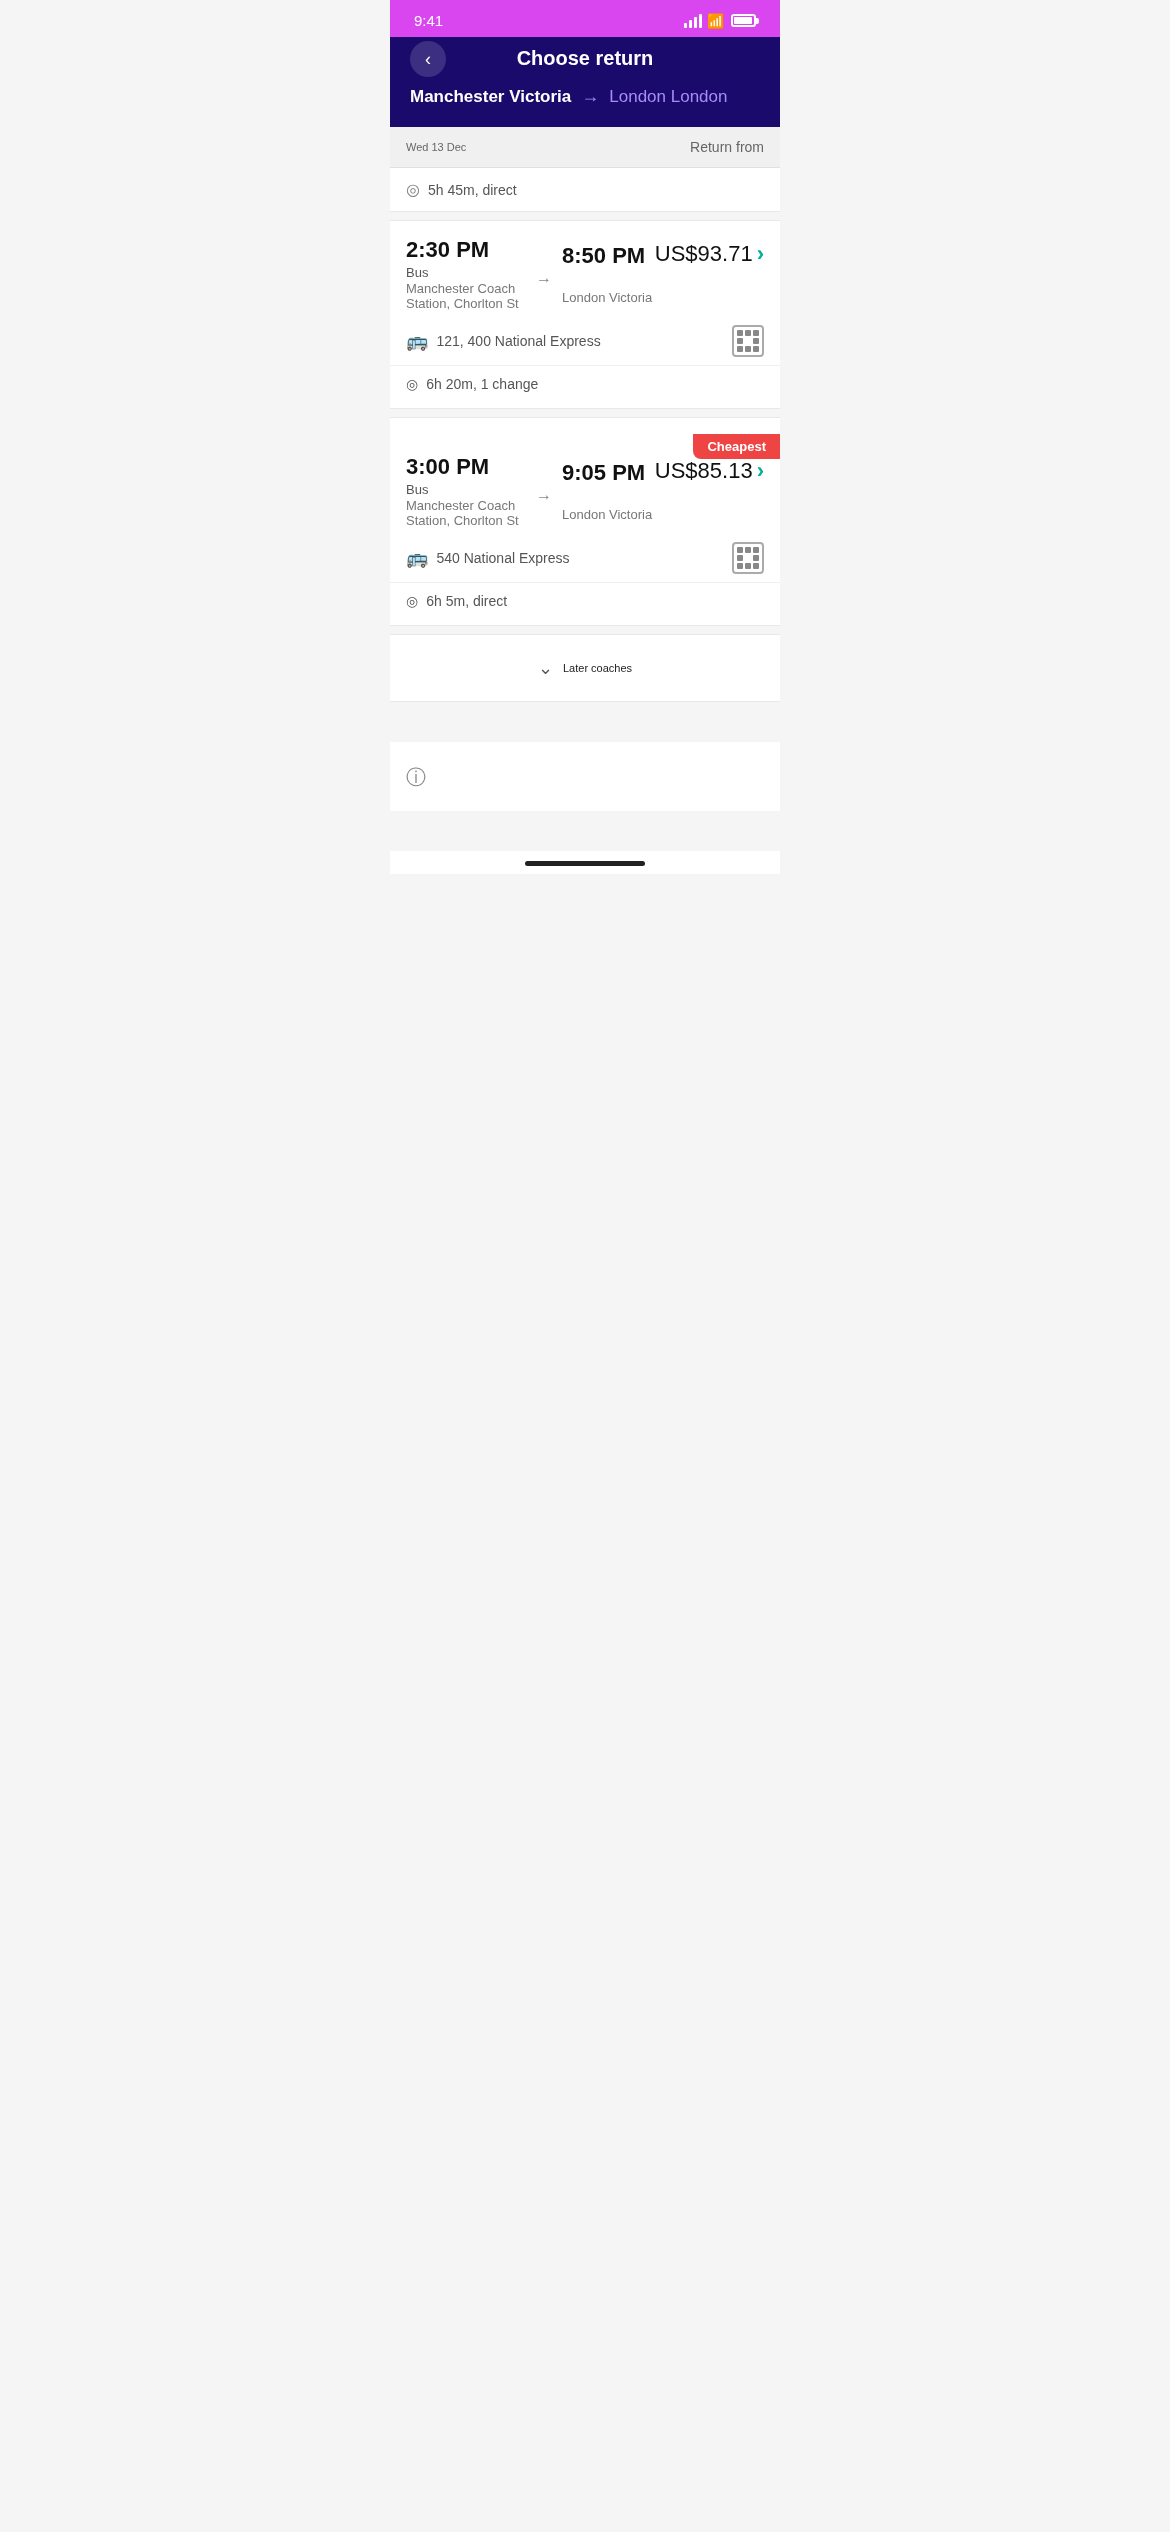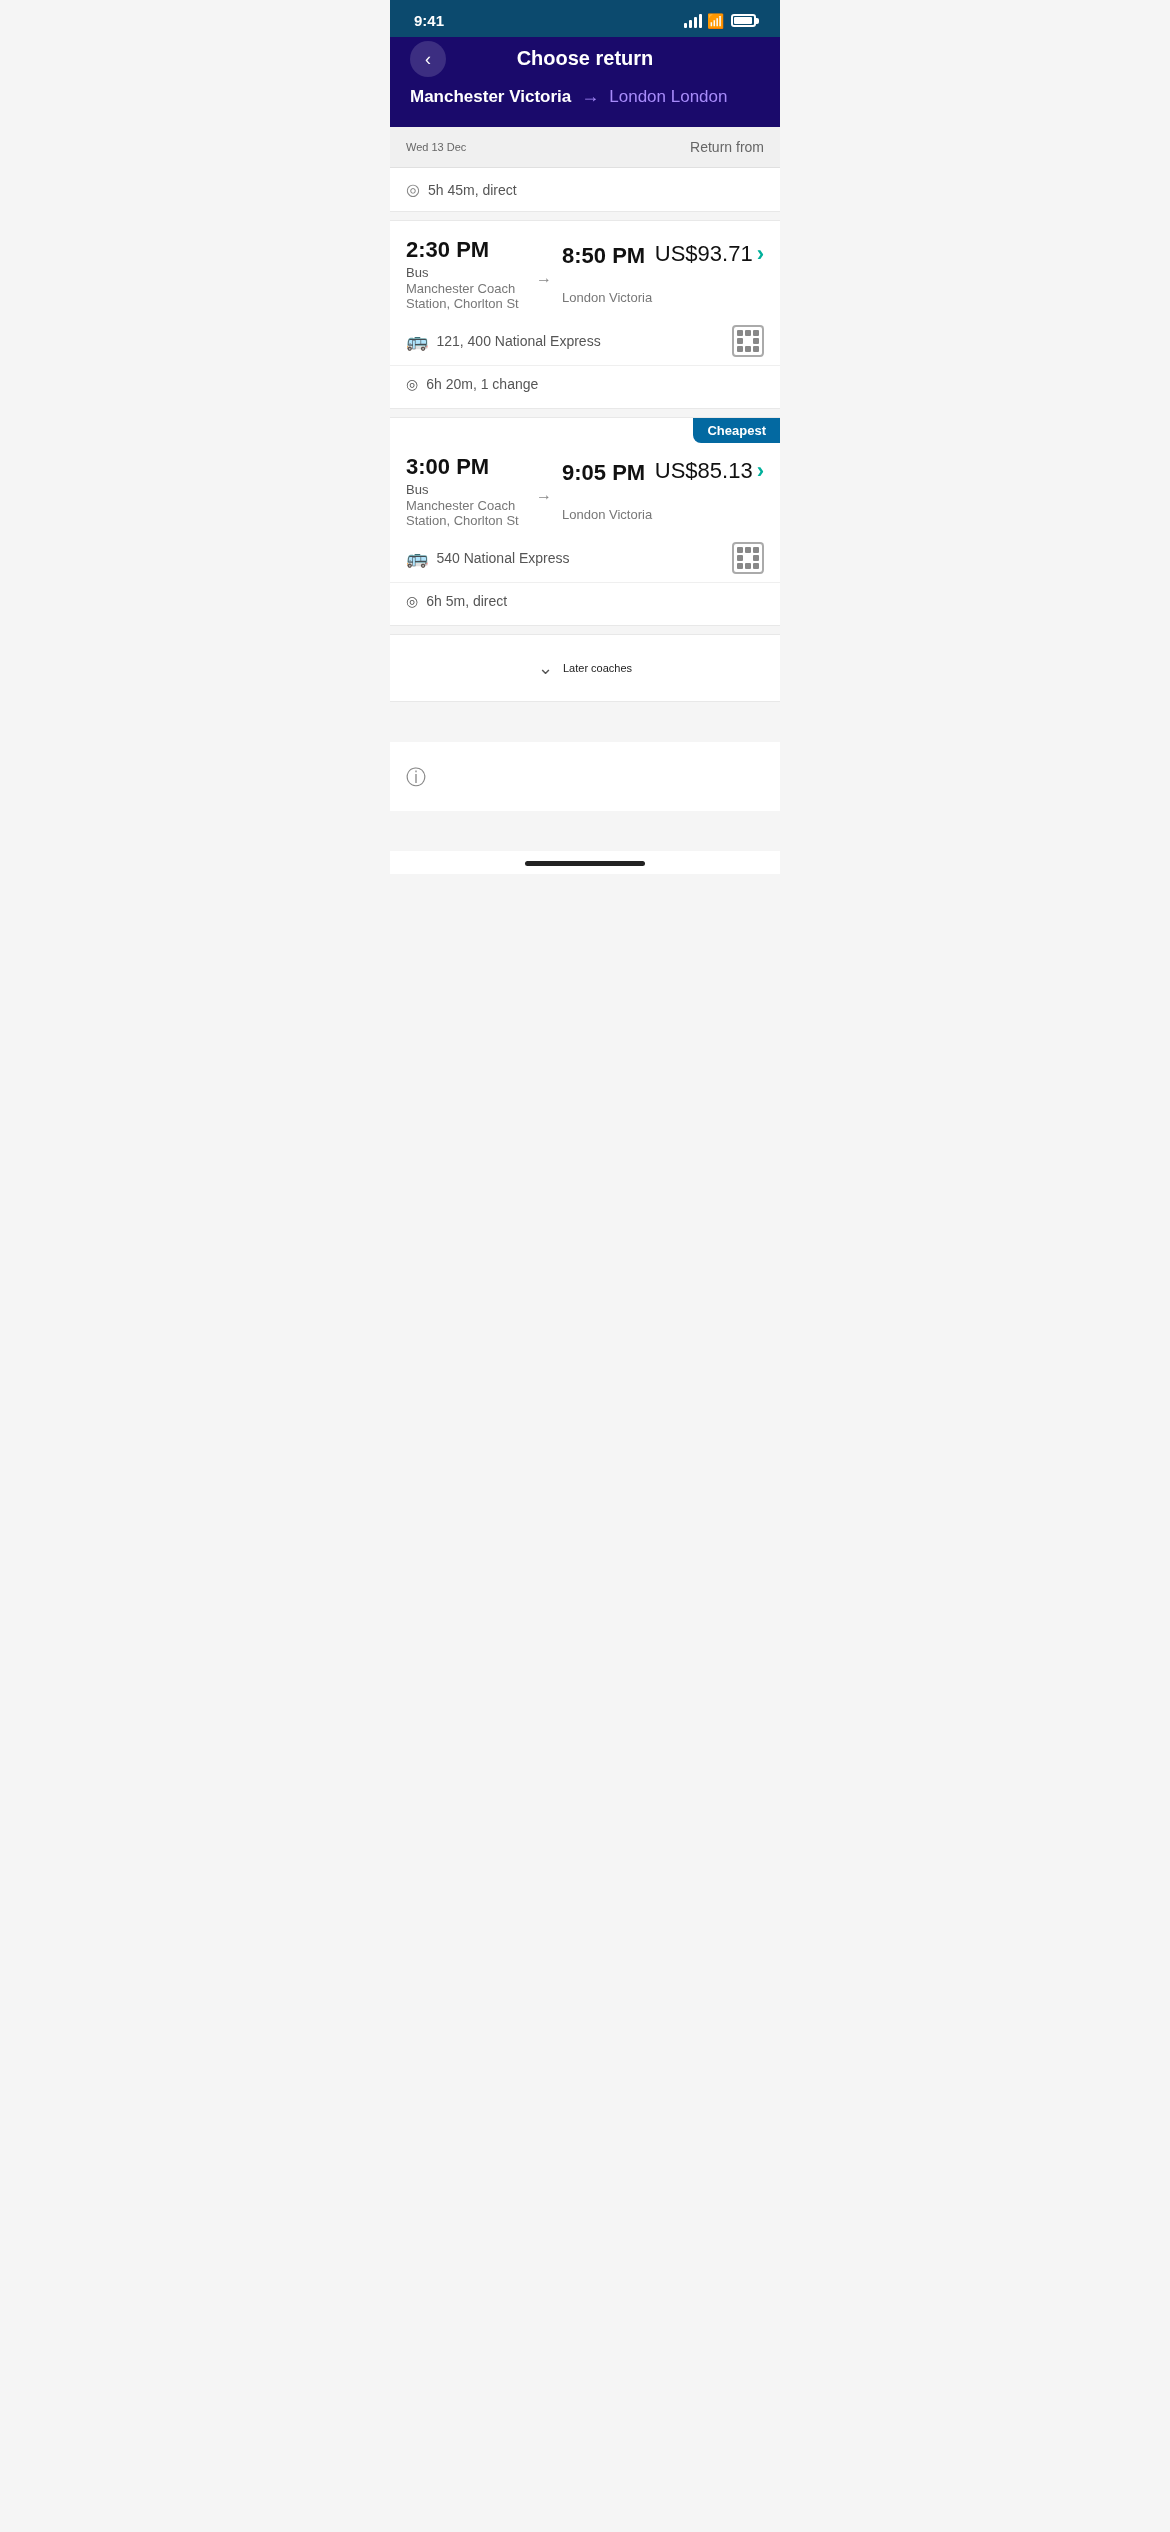--- a/index.html
+++ b/index.html
@@ -8,28 +8,28 @@
       font-family: -apple-system, BlinkMacSystemFont, 'Segoe UI', sans-serif;
       background: #f5f5f5;
       max-width: 390px;
       margin: 0 auto;
       min-height: 100vh;
       overflow-x: hidden;
     }
 
     
     .status-bar {
-      background: #0c4a6e;
+      background: #d946ef;
       color: white;
       display: flex;
       justify-content: space-between;
       align-items: center;
       padding: 12px 24px 8px;
       font-size: 15px;
-      font-weight: 700;
+      font-weight: 400;
       gap: 16px;
     }
     .status-icons {
       display: flex;
       align-items: center;
       gap: 6px;
     }
     .signal-bars {
       display: flex;
       align-items: flex-end;
@@ -162,23 +162,23 @@
     
     .trip-card {
       background: white;
       margin-top: 8px;
       border-top: 1px solid #e8e8e8;
       border-bottom: 1px solid #e8e8e8;
       position: relative;
     }
     .cheapest-badge {
       position: absolute;
-      top: 0;
+      top: 16px;
       right: 0;
-      background: #0369a1;
+      background: #ef4444;
       color: white;
       font-size: 13px;
       font-weight: 600;
       padding: 5px 14px;
       border-radius: 0 0 0 8px;
     }
 
     .trip-main {
       padding: 16px 16px 8px;
       display: flex;

